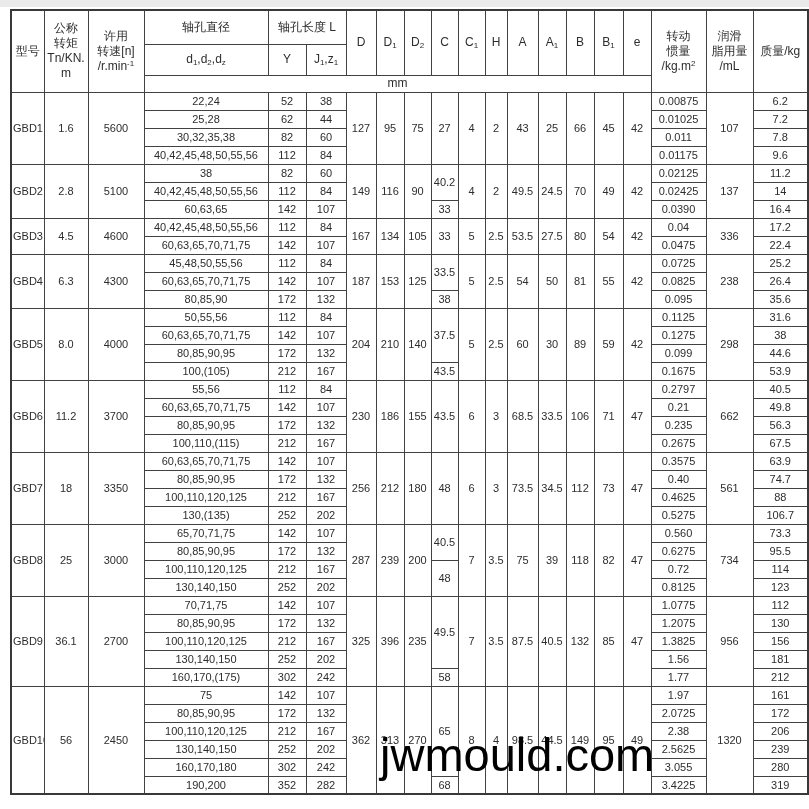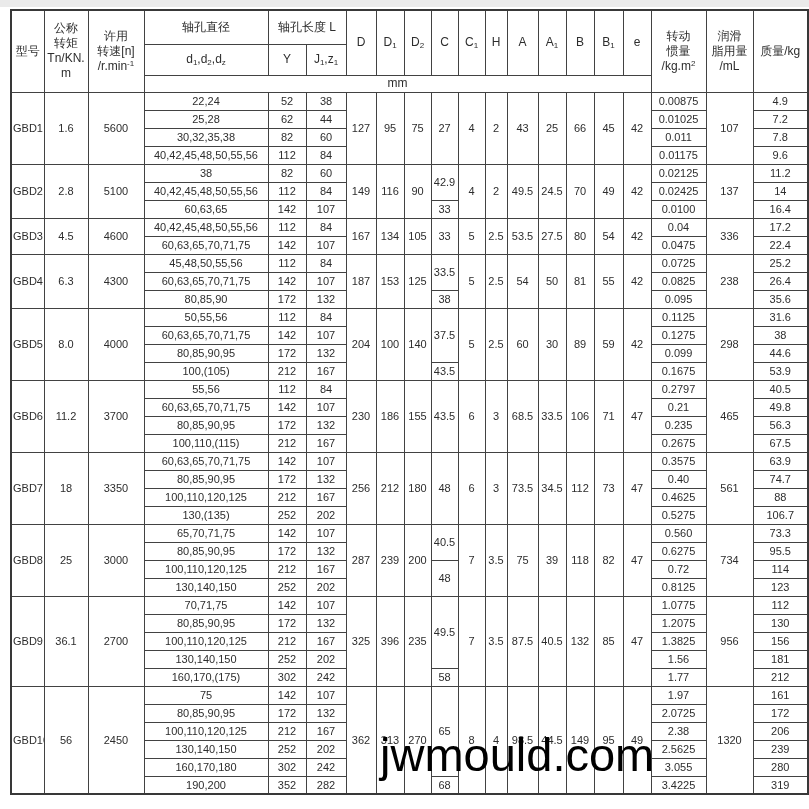--- a/index.html
+++ b/index.html
@@ -102,21 +102,21 @@
         <td rowspan="4">27</td>
         <td rowspan="4">4</td>
         <td rowspan="4">2</td>
         <td rowspan="4">43</td>
         <td rowspan="4">25</td>
         <td rowspan="4">66</td>
         <td rowspan="4">45</td>
         <td rowspan="4">42</td>
         <td>0.00875</td>
         <td rowspan="4">107</td>
-        <td>4.9</td>
+        <td>6.2</td>
       </tr>
       <tr>
         <td>25,28</td>
         <td>62</td>
         <td>44</td>
         <td>0.01025</td>
         <td>7.2</td>
       </tr>
       <tr>
         <td>30,32,35,38</td>
@@ -135,21 +135,21 @@
       <tr>
         <td rowspan="3">GBD2</td>
         <td rowspan="3">2.8</td>
         <td rowspan="3">5100</td>
         <td>38</td>
         <td>82</td>
         <td>60</td>
         <td rowspan="3">149</td>
         <td rowspan="3">116</td>
         <td rowspan="3">90</td>
-        <td rowspan="2">42.9</td>
+        <td rowspan="2">40.2</td>
         <td rowspan="3">4</td>
         <td rowspan="3">2</td>
         <td rowspan="3">49.5</td>
         <td rowspan="3">24.5</td>
         <td rowspan="3">70</td>
         <td rowspan="3">49</td>
         <td rowspan="3">42</td>
         <td>0.02125</td>
         <td rowspan="3">137</td>
         <td>11.2</td>
@@ -159,21 +159,21 @@
         <td>112</td>
         <td>84</td>
         <td>0.02425</td>
         <td>14</td>
       </tr>
       <tr>
         <td>60,63,65</td>
         <td>142</td>
         <td>107</td>
         <td>33</td>
-        <td>0.0100</td>
+        <td>0.0390</td>
         <td>16.4</td>
       </tr>
       <tr>
         <td rowspan="2">GBD3</td>
         <td rowspan="2">4.5</td>
         <td rowspan="2">4600</td>
         <td>40,42,45,48,50,55,56</td>
         <td>112</td>
         <td>84</td>
         <td rowspan="2">167</td>
@@ -236,21 +236,21 @@
         <td>35.6</td>
       </tr>
       <tr>
         <td rowspan="4">GBD5</td>
         <td rowspan="4">8.0</td>
         <td rowspan="4">4000</td>
         <td>50,55,56</td>
         <td>112</td>
         <td>84</td>
         <td rowspan="4">204</td>
-        <td rowspan="4">100</td>
+        <td rowspan="4">210</td>
         <td rowspan="4">140</td>
         <td rowspan="3">37.5</td>
         <td rowspan="4">5</td>
         <td rowspan="4">2.5</td>
         <td rowspan="4">60</td>
         <td rowspan="4">30</td>
         <td rowspan="4">89</td>
         <td rowspan="4">59</td>
         <td rowspan="4">42</td>
         <td>0.1125</td>
@@ -291,21 +291,21 @@
         <td rowspan="4">155</td>
         <td rowspan="4">43.5</td>
         <td rowspan="4">6</td>
         <td rowspan="4">3</td>
         <td rowspan="4">68.5</td>
         <td rowspan="4">33.5</td>
         <td rowspan="4">106</td>
         <td rowspan="4">71</td>
         <td rowspan="4">47</td>
         <td>0.2797</td>
-        <td rowspan="4">465</td>
+        <td rowspan="4">662</td>
         <td>40.5</td>
       </tr>
       <tr>
         <td>60,63,65,70,71,75</td>
         <td>142</td>
         <td>107</td>
         <td>0.21</td>
         <td>49.8</td>
       </tr>
       <tr>

